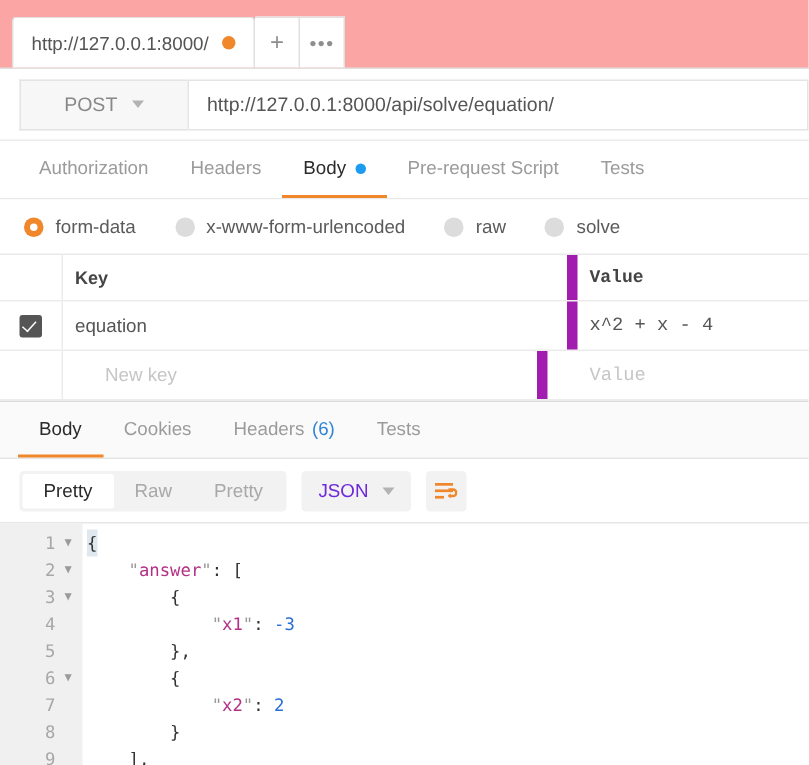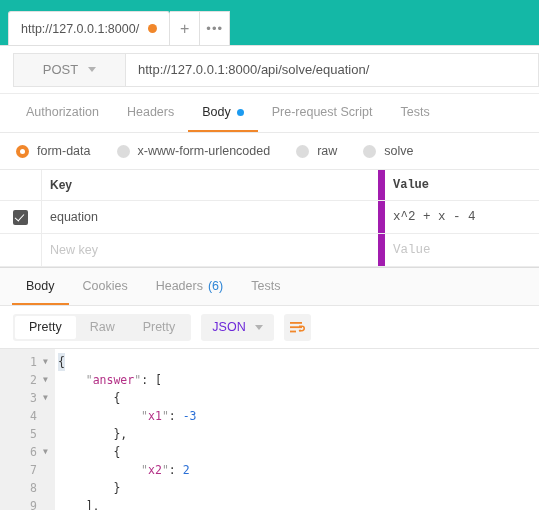--- a/index.html
+++ b/index.html
@@ -21,21 +21,21 @@
     height: 510px;
     position: relative;
     display: flex;
     flex-direction: column;
     background: #ffffff;
   }
 
   
   .tabbar {
     height: 46px;
-    background: #14b8a6;
+    background: #fca5a5;
     border-bottom: 1px solid #e0e0e0;
     display: flex;
     align-items: flex-end;
     padding-left: 8px;
     box-sizing: border-box;
     flex: 0 0 auto;
   }
   .req-tab {
     height: 34px;
     background: #ffffff;
@@ -227,21 +227,21 @@
     font-family: Liberation Mono, monospace;
   }
   .kvrow.head .cell-key,
   .kvrow.head .cell-val {
     color: #444;
     font-weight: bold;
     font-size: 12px;
   }
   .kvrow .cell-key, .kvrow .cell-val { color: #555; font-size: 12.5px; }
   .kvrow.placeholder .cell-key,
-  .kvrow.placeholder .cell-val { color: #c6c6c6; }
+  .kvrow.placeholder .cell-val { color: #c6c6c6; margin-left: 20px; }
   .chk {
     width: 15px;
     height: 15px;
     border-radius: 2px;
     background: #555555;
     position: relative;
   }
   .chk::after {
     content: "";
     position: absolute;

